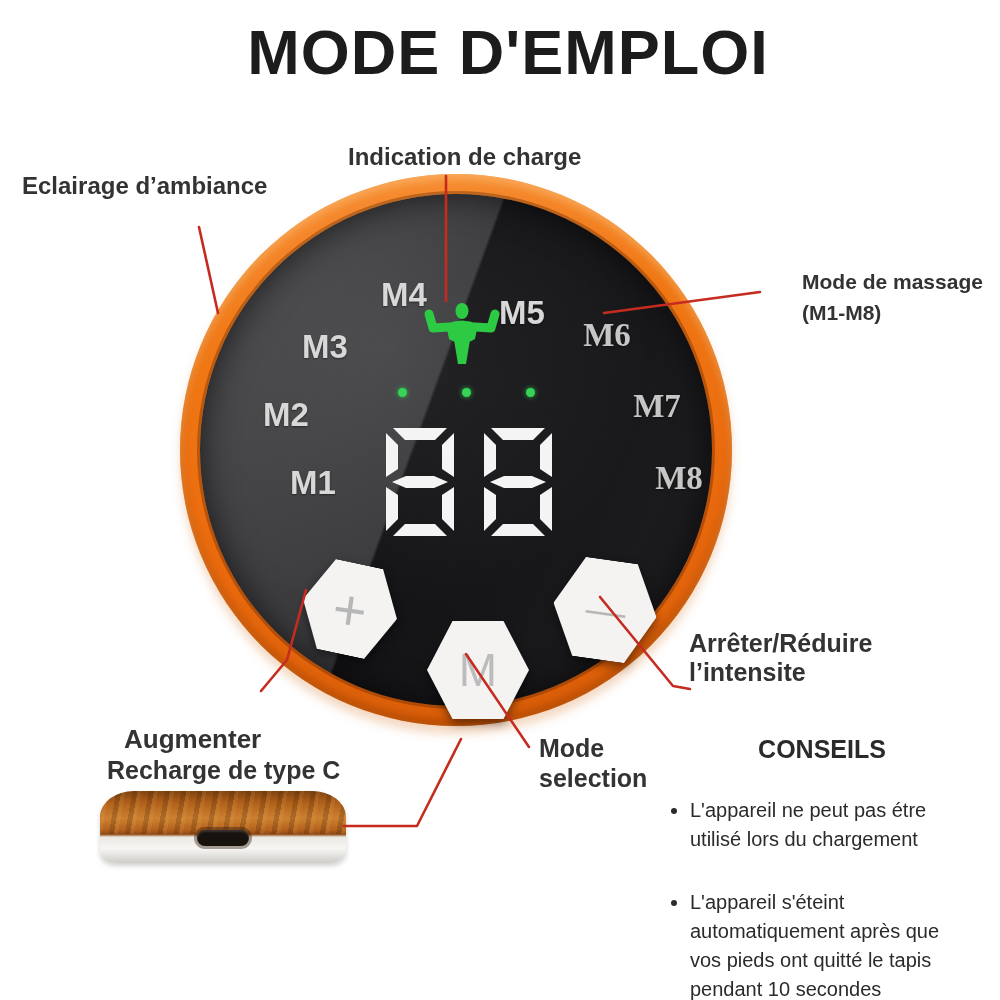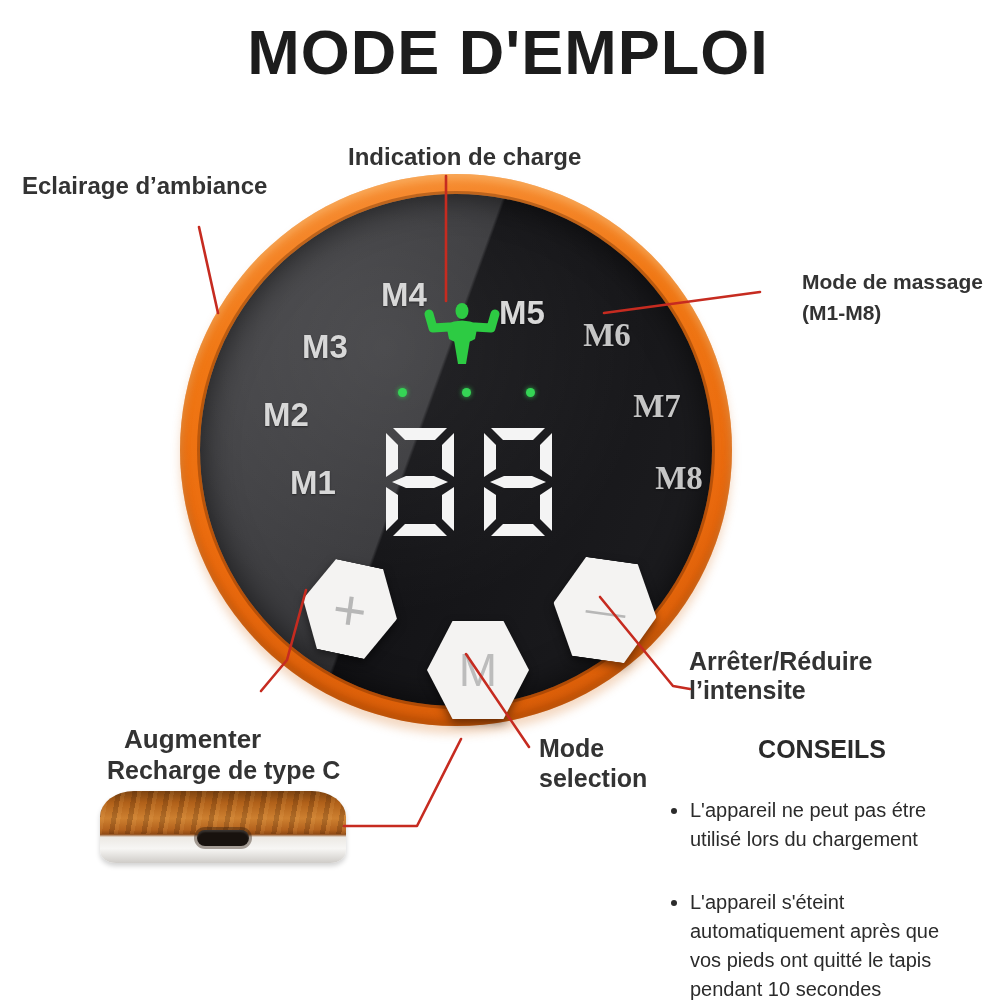--- a/index.html
+++ b/index.html
@@ -12,21 +12,21 @@
     text-align:center; font-size:63px; font-weight:800; letter-spacing:1px;
     color:#1c1c1c;
     margin-left:8px;
   }
 
   
   .lbl { position:absolute; font-weight:700; color:#333333; line-height:1.2; }
   .lbl-charge   { top:143px; left:348px; font-size:24px; }
   .lbl-ambient  { top:172px; left:22px;  font-size:24px; }
   .lbl-massage  { top:266px; left:802px; font-size:21px; line-height:31px; }
-  .lbl-stop     { top:629px; left:689px; font-size:25px; line-height:29px;margin-top:18px; }
+  .lbl-stop     { top:629px; left:689px; font-size:25px; line-height:29px; }
   .lbl-increase { top:684px; left:124px; font-size:26px;margin-top:40px; }
   .lbl-modesel  { top:733px; left:539px; font-size:25px; line-height:30px; }
   .lbl-recharge { top:755px; left:107px; font-size:25px; }
 
   
   .device {
     position:absolute; left:180px; top:174px; width:552px; height:552px;
     border-radius:50%;
     background:linear-gradient(170deg,#f8923a 0%,#f07714 30%,#ea6a0e 62%,#d85c07 100%);
     box-shadow: inset 0 5px 8px rgba(255,200,130,.55), inset 0 -6px 10px rgba(150,60,0,.55),

